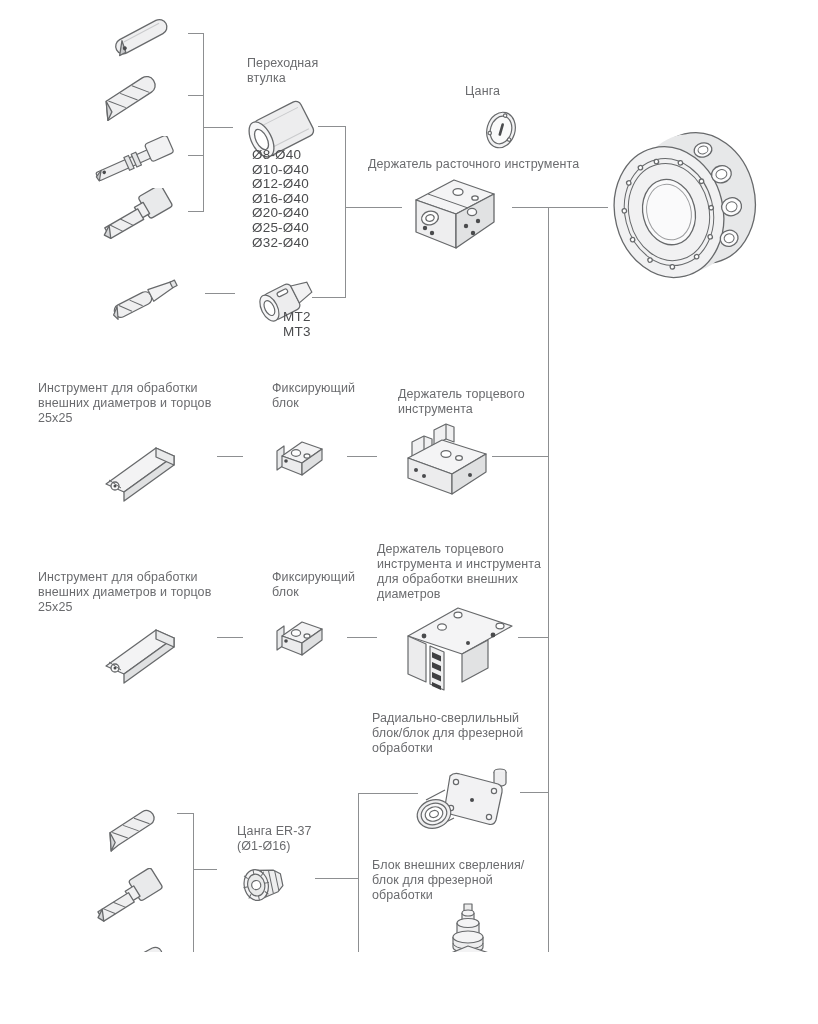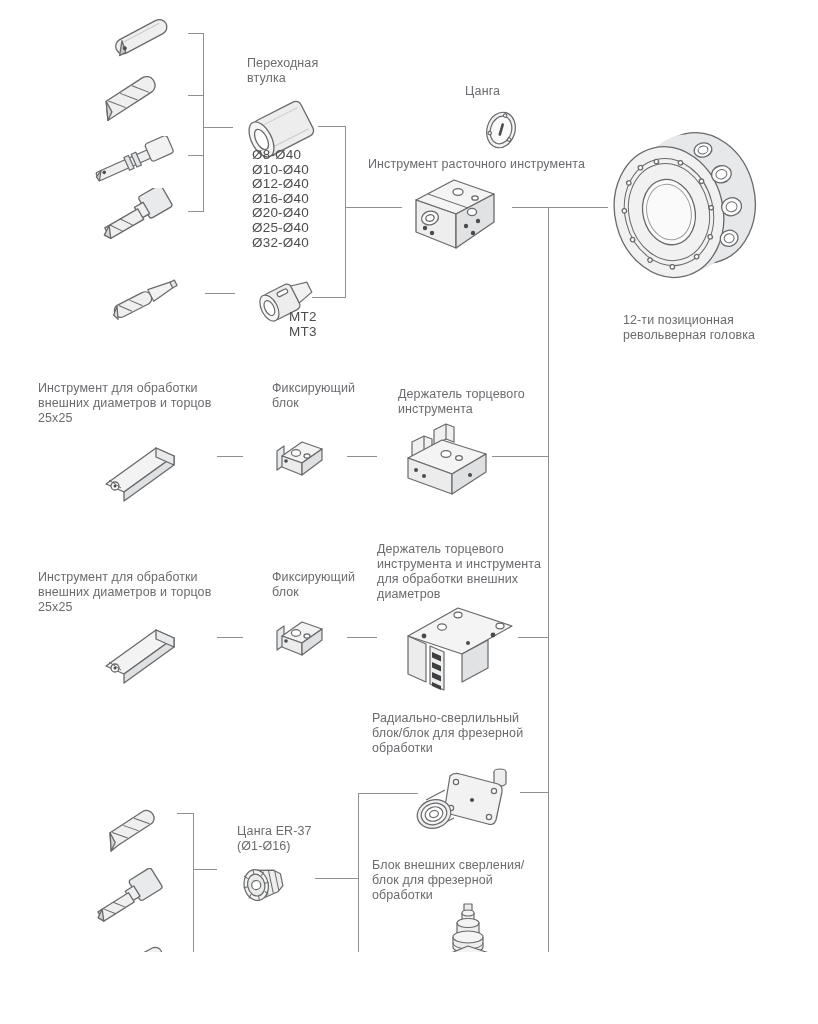--- a/index.html
+++ b/index.html
@@ -129,37 +129,37 @@
   <svg class="drawing" style="left:252px;top:272px" width="66" height="54" viewBox="0 0 66 54">
     <g transform="rotate(-27 33 27)" stroke="#67696b" stroke-width="1.2">
       <rect x="14" y="14" width="30" height="28" rx="5" fill="#ededee"></rect>
       <path d="M44 18 L60 22 V33 L44 37 Z" fill="#f2f2f3"></path>
       <rect x="28" y="18" width="11" height="4.5" rx="2" fill="#ffffff"></rect>
       <ellipse cx="15" cy="28" rx="8" ry="14" fill="#f6f6f7"></ellipse>
       <ellipse cx="15" cy="28" rx="4.5" ry="8" fill="#ffffff"></ellipse>
     </g>
   </svg>
 
-  <div class="lbl dark" style="left:289px;top:310px;text-align:center">МТ2
+  <div class="lbl dark" style="left:283px;top:310px;text-align:center">МТ2
 МТ3</div>
 
   <div class="lbl" style="left:465px;top:84px">Цанга</div>
 
   <svg class="drawing" style="left:478px;top:108px" width="46" height="44" viewBox="0 0 46 44">
     <g transform="rotate(16 23 22)" stroke="#67696b" stroke-width="1.2">
       <ellipse cx="23" cy="22" rx="14" ry="18" fill="#f2f2f3"></ellipse>
       <ellipse cx="23" cy="22" rx="10.5" ry="14" fill="#fafafa"></ellipse>
       <rect x="21.8" y="15" width="2.6" height="13" rx="1.3" fill="#4a4b4d" stroke="none"></rect>
       <circle cx="23" cy="7" r="1.7" fill="#fdfdfd"></circle>
       <circle cx="33.5" cy="29" r="1.7" fill="#fdfdfd"></circle>
       <circle cx="13" cy="28" r="1.7" fill="#fdfdfd"></circle>
     </g>
   </svg>
 
-  <div class="lbl" style="left:368px;top:157px;white-space:nowrap">Инструмент расточного инструмента</div>
+  <div class="lbl" style="left:368px;top:157px;white-space:nowrap">Держатель расточного инструмента</div>
 
   <svg class="drawing" style="left:400px;top:170px" width="104" height="90" viewBox="0 0 104 90">
     <g stroke="#67696b" stroke-width="1.3" stroke-linejoin="round">
       <path d="M16 30 L54 10 L94 24 L56 44 Z" fill="#f4f4f5"></path>
       <path d="M16 30 V62 L56 78 V44 Z" fill="#eeeeef"></path>
       <path d="M94 24 V52 L56 78 V44 Z" fill="#e1e2e3"></path>
       <path d="M28 24 L68 38" fill="none" stroke-width="1"></path>
       <ellipse cx="58" cy="22" rx="5" ry="3.4" fill="#ffffff"></ellipse>
       <ellipse cx="75" cy="28" rx="3.2" ry="2.2" fill="#ffffff"></ellipse>
       <g transform="rotate(-14 30 48)">
@@ -203,22 +203,20 @@
         <ellipse cx="122" cy="58" rx="10" ry="8.5" fill="#fbfbfc"></ellipse>
           <ellipse cx="122" cy="58" rx="5.5" ry="4.6" fill="#ffffff" stroke-width="1"></ellipse>
         <ellipse cx="124" cy="92" rx="10" ry="9" fill="#fbfbfc"></ellipse>
           <ellipse cx="124" cy="92" rx="5.5" ry="5" fill="#ffffff" stroke-width="1"></ellipse>
         <ellipse cx="114" cy="122" rx="9" ry="8" fill="#fbfbfc"></ellipse>
           <ellipse cx="114" cy="122" rx="5" ry="4.4" fill="#ffffff" stroke-width="1"></ellipse>
       </g>
     </g>
   </svg>
 
-  <div class="lbl" style="left:623px;top:313px">12-ти позиционная
-револьверная головка</div>
 
   <div class="lbl" style="left:38px;top:381px">Инструмент для обработки
 внешних диаметров и торцов
 25x25</div>
   <div class="lbl" style="left:272px;top:381px">Фиксирующий
 блок</div>
   <div class="lbl" style="left:398px;top:387px">Держатель торцевого
 инструмента</div>
 
   <svg class="drawing" style="left:90px;top:430px" width="100" height="74" viewBox="0 0 100 74">

